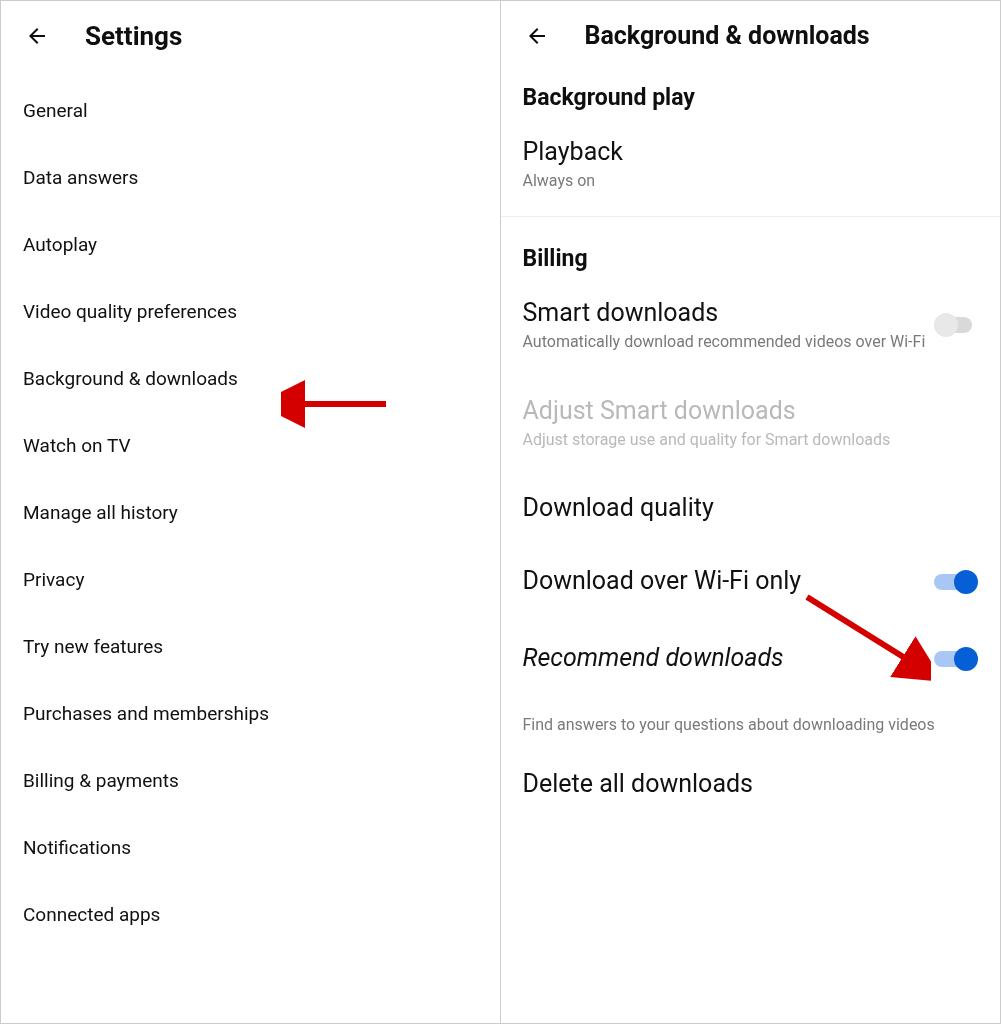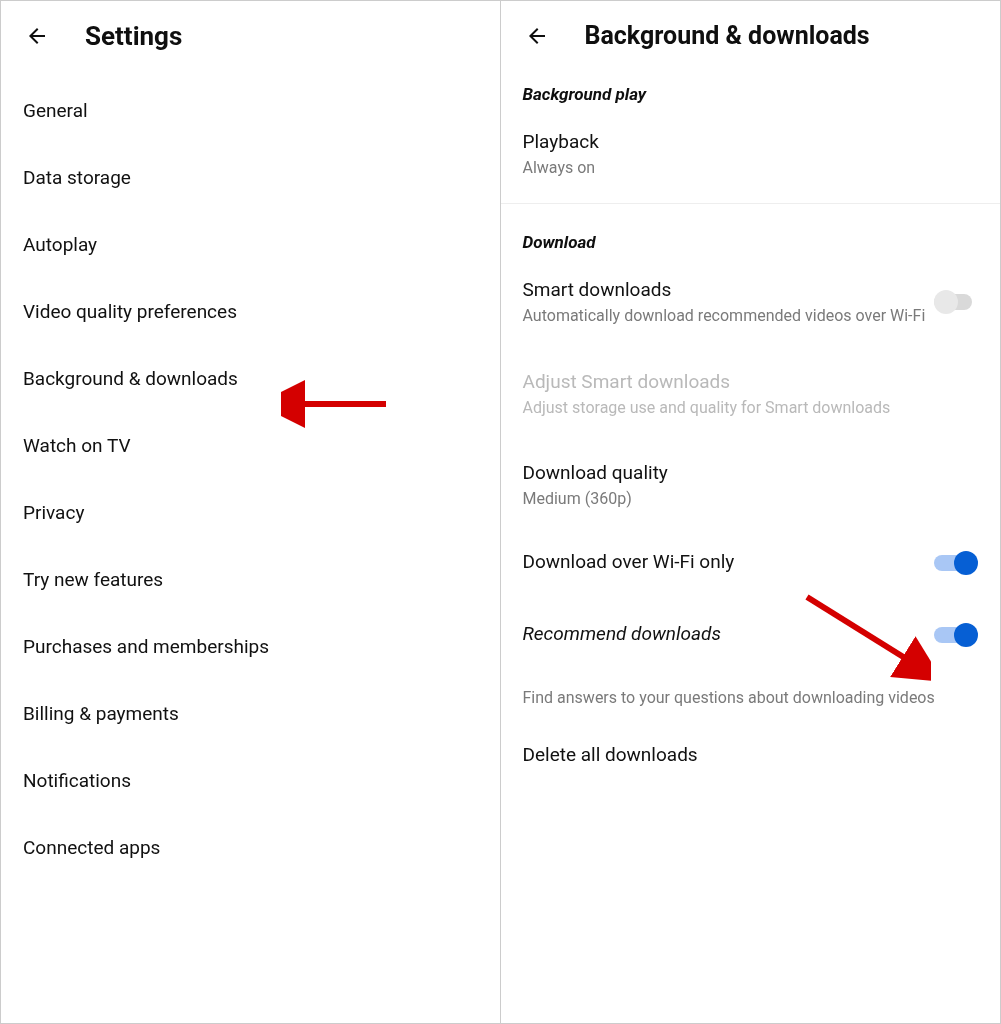--- a/index.html
+++ b/index.html
@@ -47,31 +47,30 @@
       padding: 14px 0 0 0;
     }
     .list-item {
       padding: 22px 22px;
       font-size: 19px;
       color: #111;
       cursor: pointer;
     }
     .section-header {
       padding: 22px 22px 10px 22px;
-      font-size: 17px;
+      font-size: 23px;
       font-weight: 700;
       color: #0f0f0f;
-      font-style: italic;
     }
     .sub-item {
       padding: 16px 22px 18px 22px;
       cursor: pointer;
     }
     .sub-item .title {
-      font-size: 19px;
+      font-size: 25px;
       color: #111;
       margin-bottom: 4px;
     }
     .sub-item .subtitle {
       font-size: 16px;
       color: #7a7a7a;
       line-height: 1.35;
     }
     .sub-item.disabled .title,
     .sub-item.disabled .subtitle {
@@ -139,25 +138,26 @@
   <div class="header">
     <div class="back-arrow">
       <svg viewBox="0 0 24 24">
         <path d="M20 11H7.83l5.59-5.59L12 4l-8 8 8 8 1.41-1.41L7.83 13H20z" fill="#0f0f0f"></path>
       </svg>
     </div>
     <div class="header-title">Settings</div>
   </div>
   <div class="list">
     <div class="list-item">General</div>
-    <div class="list-item">Data storage</div>
+    <div class="list-item">Data answers</div>
     <div class="list-item">Autoplay</div>
     <div class="list-item">Video quality preferences</div>
     <div class="list-item">Background &amp; downloads</div>
     <div class="list-item">Watch on TV</div>
+    <div class="list-item">Manage all history</div>
     <div class="list-item">Privacy</div>
     <div class="list-item">Try new features</div>
     <div class="list-item">Purchases and memberships</div>
     <div class="list-item">Billing &amp; payments</div>
     <div class="list-item">Notifications</div>
     <div class="list-item">Connected apps</div>
   </div>
   <svg class="red-arrow arrow-left-panel" viewBox="0 0 110 50">
     <defs>
       <marker id="ah1" markerWidth="8" markerHeight="8" refX="2" refY="4" orient="auto">
@@ -180,41 +180,40 @@
 
   <div class="section-header">Background play</div>
 
   <div class="sub-item">
     <div class="title">Playback</div>
     <div class="subtitle">Always on</div>
   </div>
 
   <div class="divider"></div>
 
-  <div class="section-header">Download</div>
+  <div class="section-header">Billing</div>
 
   <div class="sub-item with-toggle">
     <div class="text-block">
       <div class="title">Smart downloads</div>
       <div class="subtitle">Automatically download recommended videos over Wi-Fi</div>
     </div>
     <div class="toggle off">
       <div class="toggle-track"></div>
       <div class="toggle-thumb"></div>
     </div>
   </div>
 
   <div class="sub-item disabled" style="padding-top:26px;padding-bottom:26px;">
     <div class="title">Adjust Smart downloads</div>
     <div class="subtitle">Adjust storage use and quality for Smart downloads</div>
   </div>
 
   <div class="sub-item">
     <div class="title">Download quality</div>
-    <div class="subtitle">Medium (360p)</div>
   </div>
 
   <div class="sub-item with-toggle" style="padding-top:22px;padding-bottom:22px;">
     <div class="text-block">
       <div class="title">Download over Wi-Fi only</div>
     </div>
     <div class="toggle on">
       <div class="toggle-track"></div>
       <div class="toggle-thumb"></div>
     </div>

